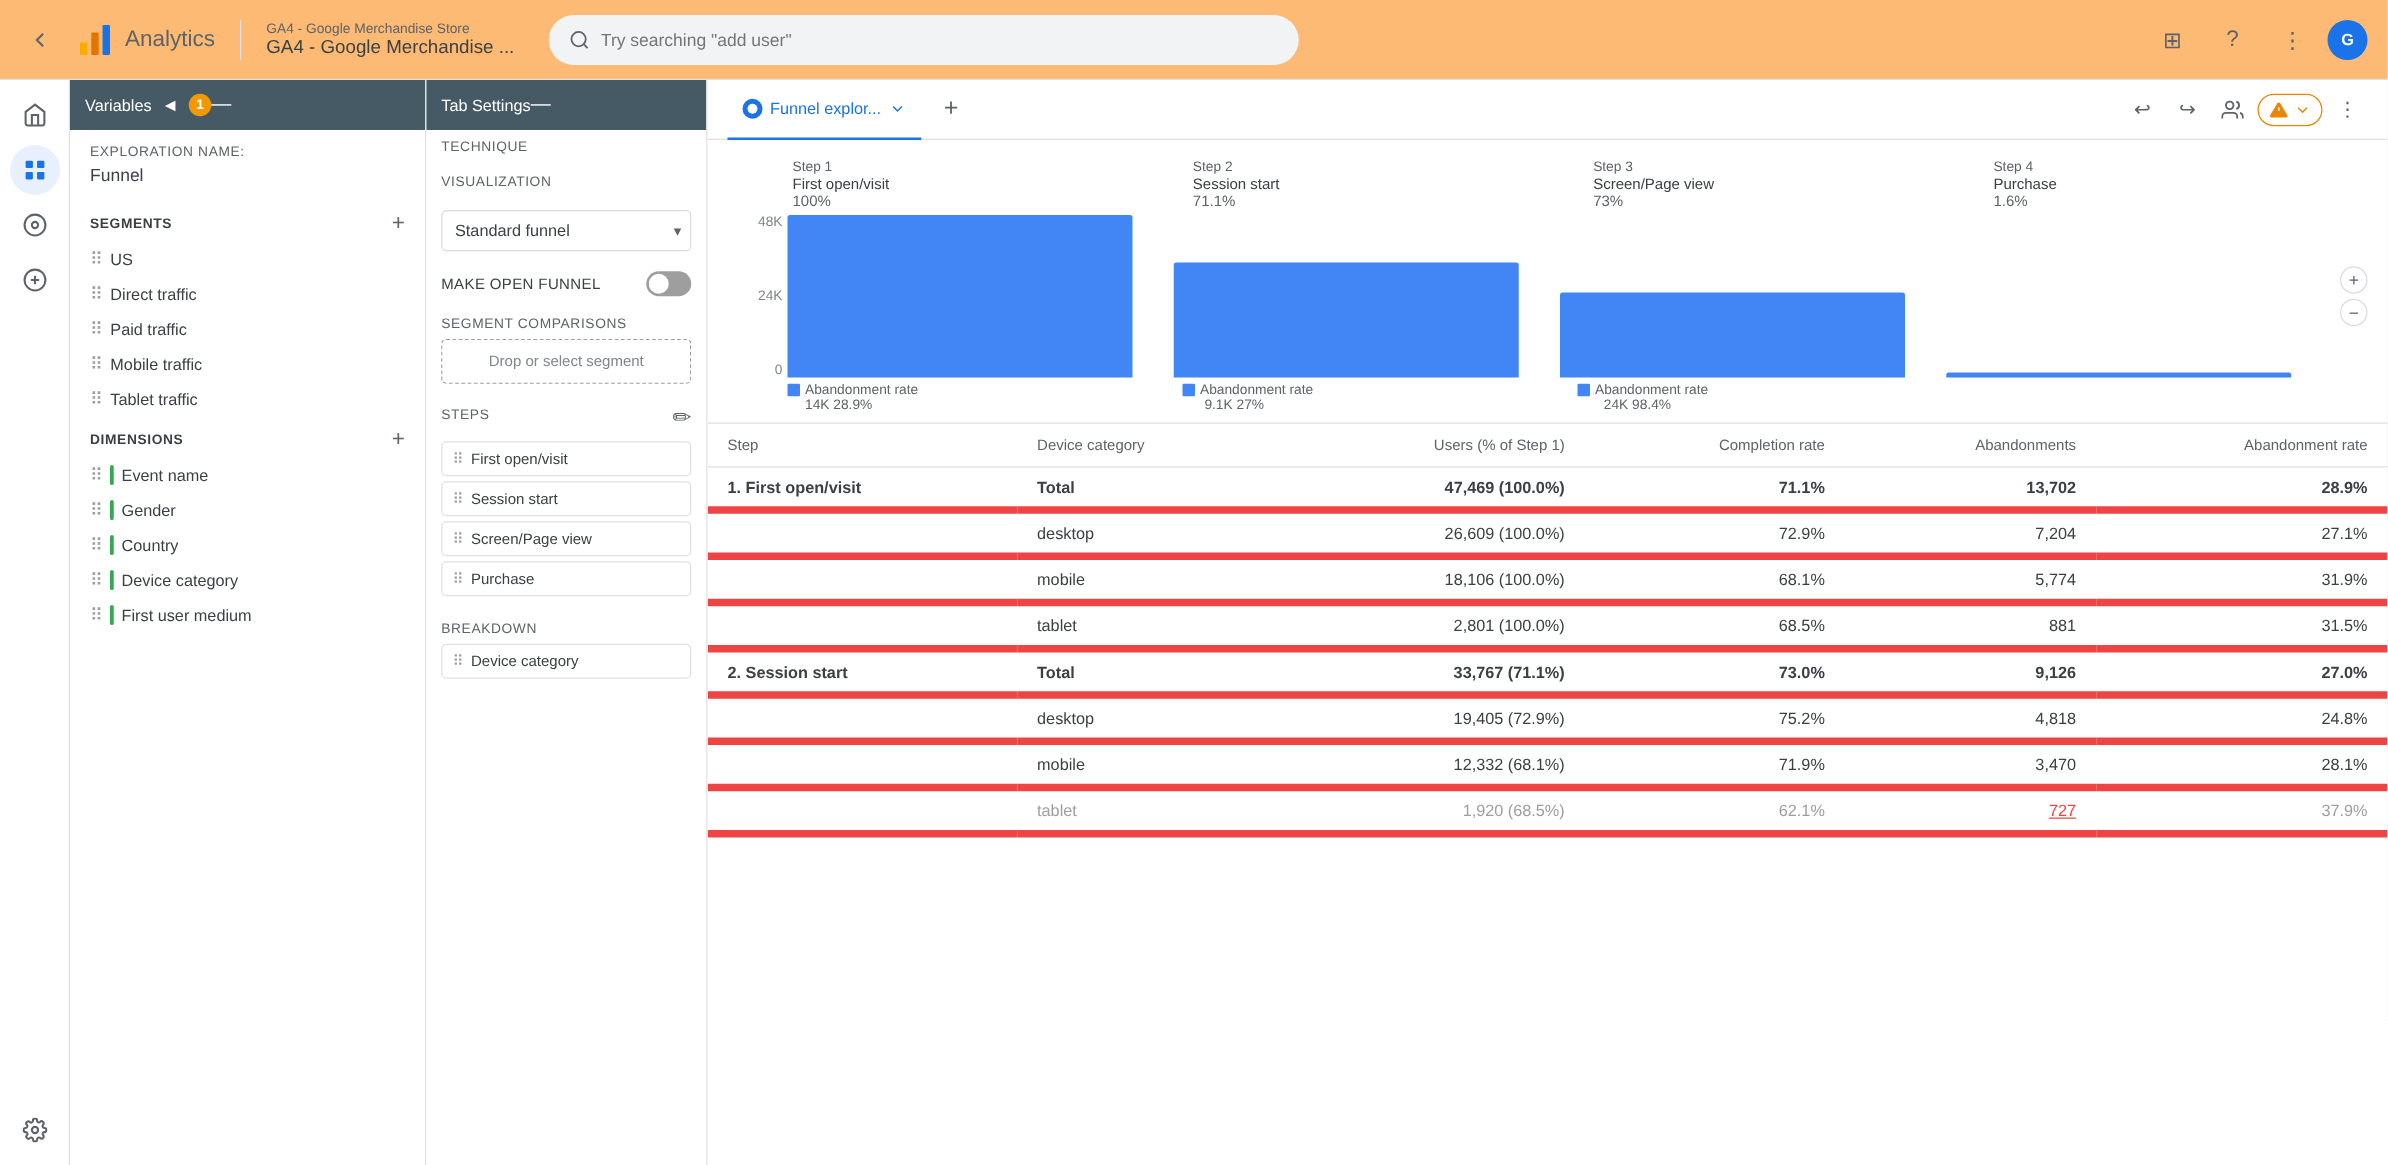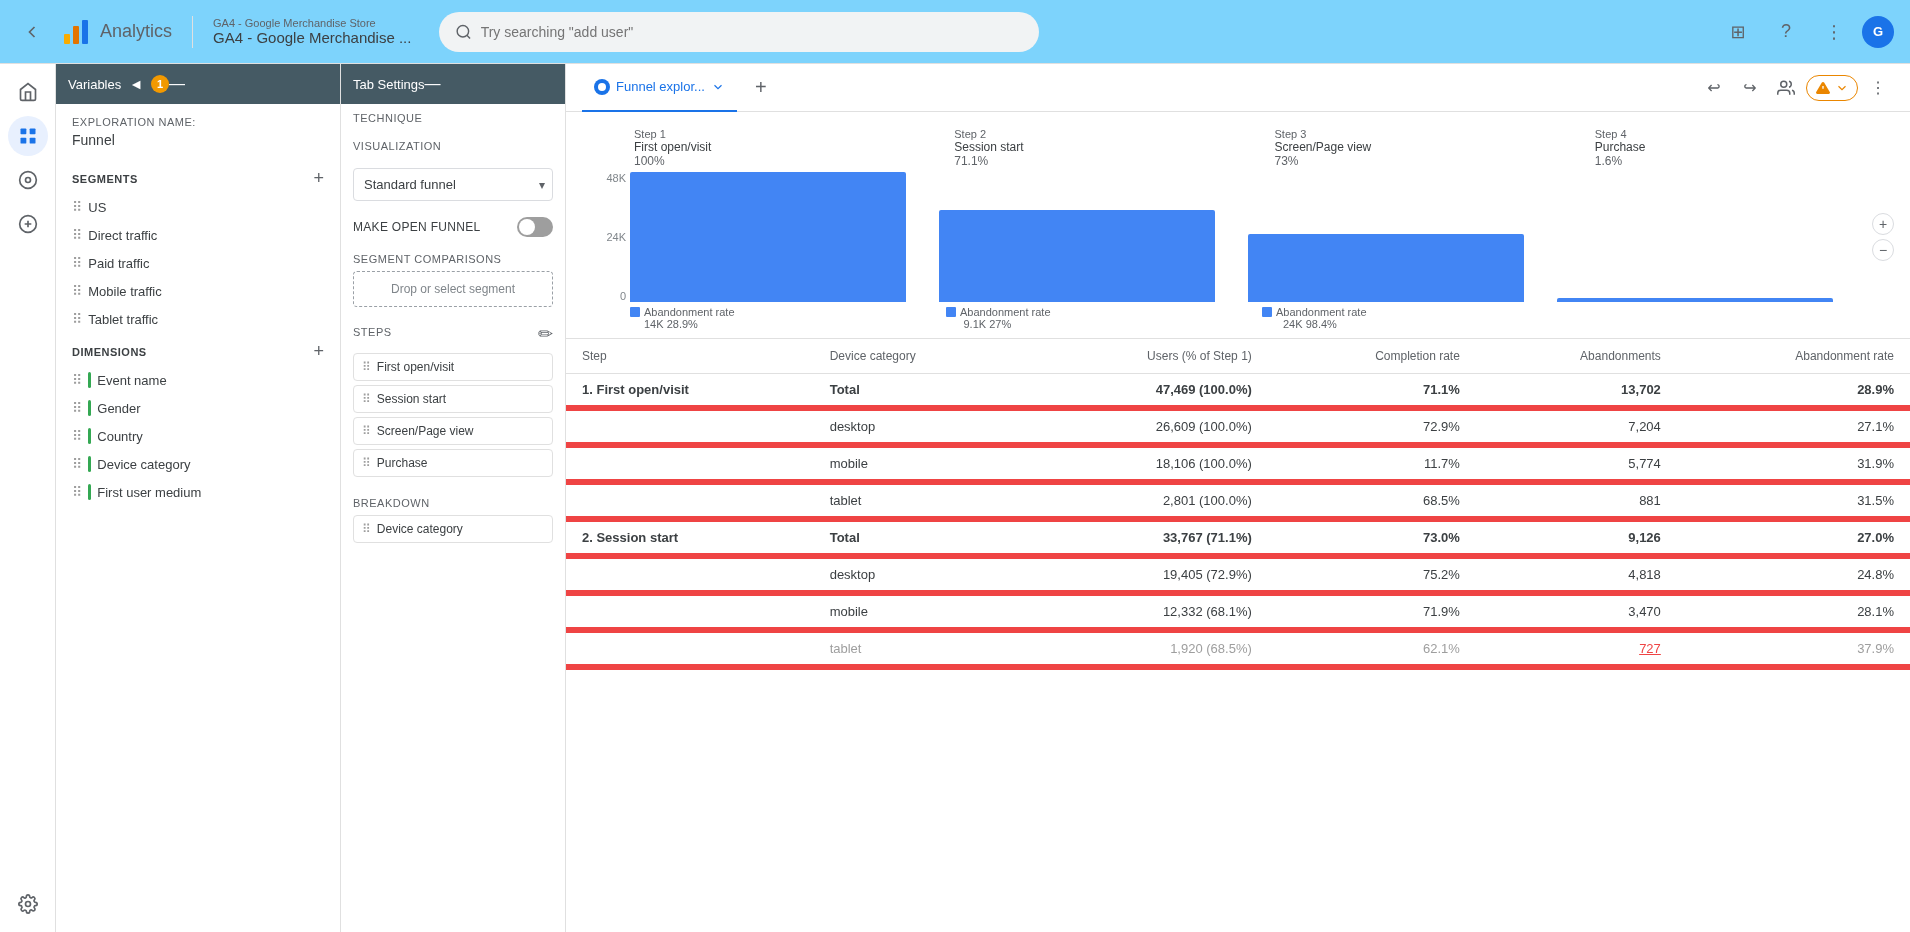--- a/index.html
+++ b/index.html
@@ -1,21 +1,21 @@
 <!DOCTYPE html>
 <html><head>
   <meta charset="utf-8">
   <style>
     * { box-sizing: border-box; margin: 0; padding: 0; }
     body { font-family: 'Google Sans', Arial, sans-serif; font-size: 13px; background: #f1f3f4; color: #3c4043; overflow: hidden; }
 
     
     .topbar {
       display: flex; align-items: center; height: 64px;
-      background: #7dd3fc; border-bottom: 1px solid #e0e0e0;
+      background: #fdba74; border-bottom: 1px solid #e0e0e0;
       padding: 0 16px; gap: 12px; position: fixed; top: 0; left: 0; right: 0; z-index: 100;
     }
     .topbar-back { width: 32px; height: 32px; display: flex; align-items: center; justify-content: center; cursor: pointer; border-radius: 50%; }
     .topbar-logo { display: flex; align-items: center; gap: 8px; }
     .topbar-app-name { font-size: 18px; color: #5f6368; font-weight: 400; }
     .topbar-divider { width: 1px; height: 32px; background: #e0e0e0; margin: 0 8px; }
     .topbar-property { display: flex; flex-direction: column; }
     .topbar-property-top { font-size: 11px; color: #5f6368; }
     .topbar-property-name { font-size: 15px; color: #3c4043; font-weight: 400; }
     .topbar-search {
@@ -521,21 +521,21 @@
               <td>desktop</td>
               <td class="right">26,609 (100.0%)</td>
               <td class="right">72.9%</td>
               <td class="right">7,204</td>
               <td class="right">27.1%</td>
             </tr>
             <tr>
               <td></td>
               <td>mobile</td>
               <td class="right">18,106 (100.0%)</td>
-              <td class="right">11.7%</td>
+              <td class="right">68.1%</td>
               <td class="right">5,774</td>
               <td class="right">31.9%</td>
             </tr>
             <tr>
               <td></td>
               <td>tablet</td>
               <td class="right">2,801 (100.0%)</td>
               <td class="right">68.5%</td>
               <td class="right">881</td>
               <td class="right">31.5%</td>

